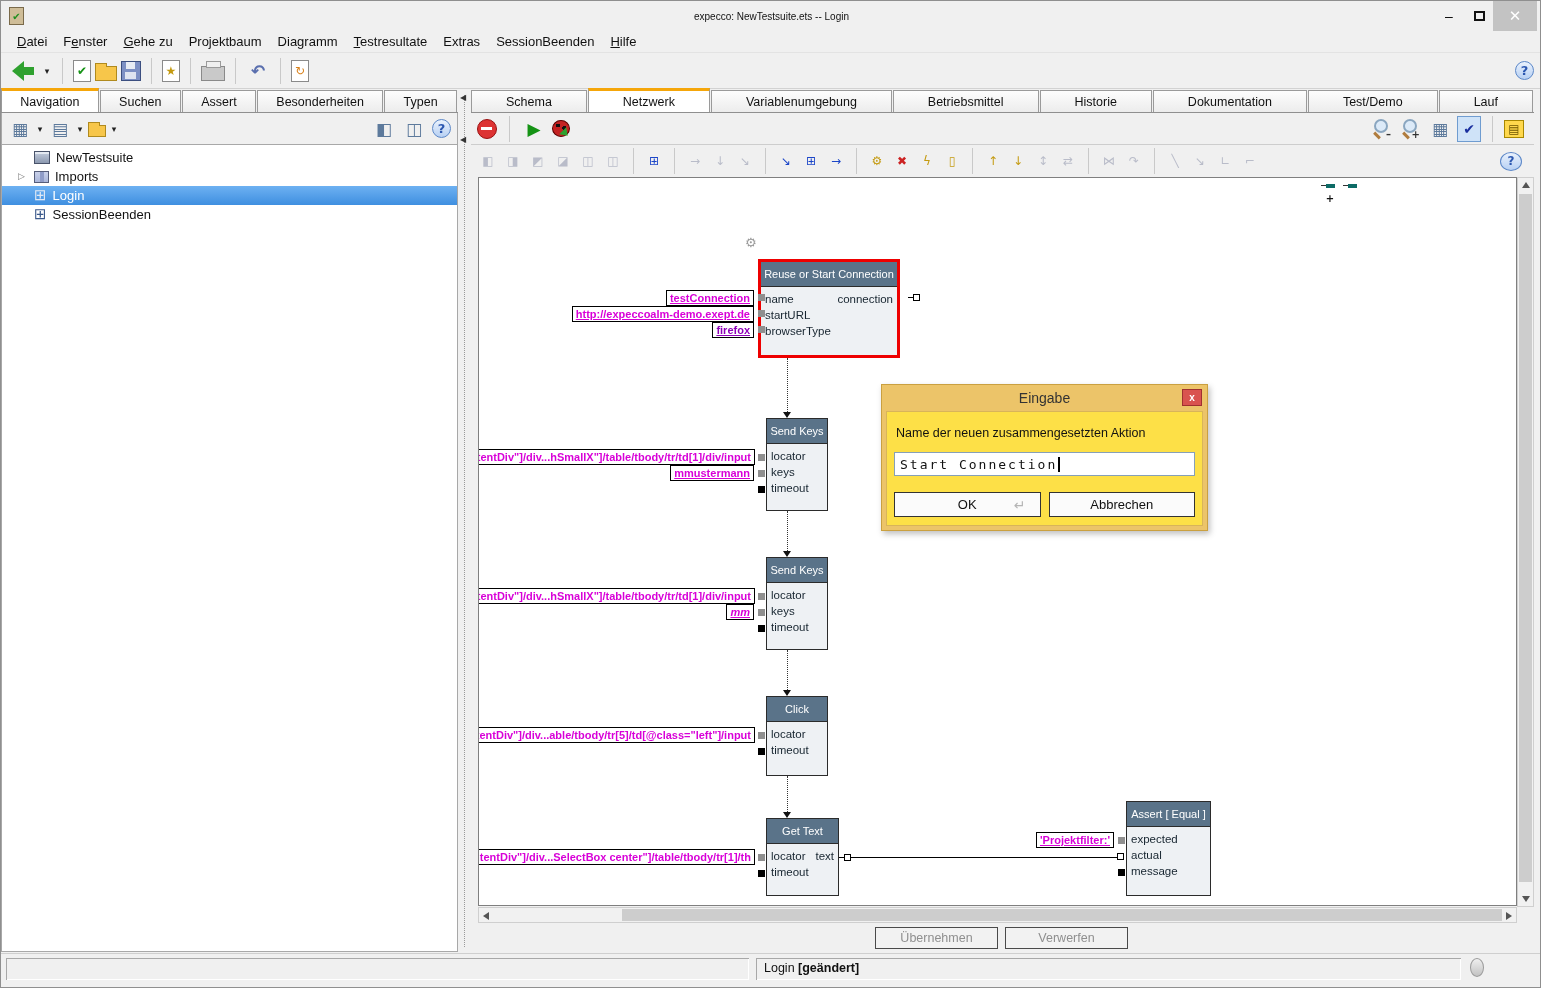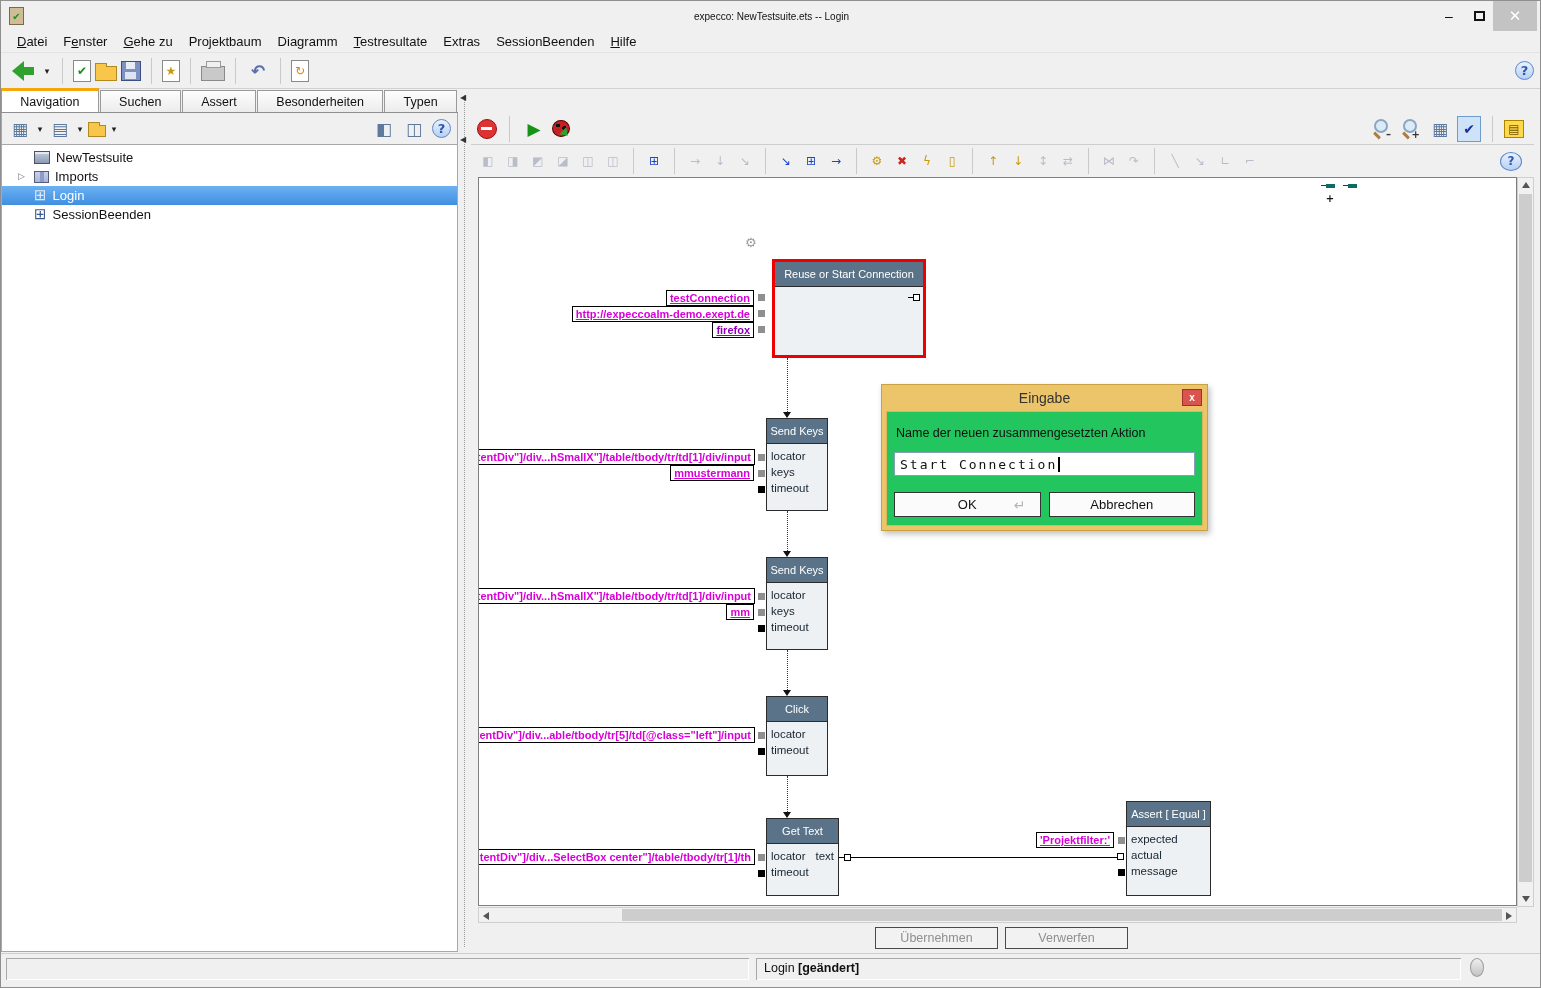--- a/index.html
+++ b/index.html
@@ -127,21 +127,21 @@
   .status-text{font-size:12.5px;color:#111;padding:3px 0 0 8px;white-space:nowrap;}
   .status-orb{position:absolute;left:1469px;top:957px;width:14px;height:19px;border-radius:50%;
     border:1px solid #9a9a9a;background:linear-gradient(#efefef,#c2c2c2);}
   
   .dialog{position:absolute;left:402px;top:206px;width:327px;height:147px;background:#ecc469;border:1px solid #caa040;
     box-shadow:2px 3px 6px rgba(0,0,0,0.25);}
   .dlg-titlebar{height:26px;display:flex;align-items:center;position:relative;}
   .dlg-title{width:100%;text-align:center;font-size:14px;color:#333;}
   .dlg-close{position:absolute;right:5px;top:4px;width:20px;height:17px;background:#d9534f;border:1px solid #a03030;
     color:#fff;font:bold 10px "Liberation Sans",sans-serif;display:flex;align-items:center;justify-content:center;}
-  .dlg-body{position:absolute;left:4px;right:4px;top:26px;bottom:4px;background:#22c55e;border:1px solid #d8b45a;padding:10px 7px 0;}
+  .dlg-body{position:absolute;left:4px;right:4px;top:26px;bottom:4px;background:#fde047;border:1px solid #d8b45a;padding:10px 7px 0;}
   .dlg-label{font-size:12.5px;color:#111;margin:4px 0 12px 2px;}
   .dlg-input{height:24px;border:1px solid #86a0b8;background:#fff;display:flex;align-items:center;padding:0 5px;
     font:13px "DejaVu Sans Mono","Liberation Mono",monospace;letter-spacing:2px;color:#111;}
   .caret{display:inline-block;width:1.5px;height:15px;background:#000;margin-left:1px;}
   .dlg-buttons{display:flex;gap:8px;margin-top:16px;}
   .dlg-btn{flex:1;height:25px;background:#fbfbfb;border:1px solid #333;font-size:13px;color:#111;
     display:flex;align-items:center;justify-content:center;position:relative;font-family:"Liberation Sans",sans-serif;}
   .ret{position:absolute;right:14px;color:#b5b5b5;font-size:14px;}
 </style>
 </head>
@@ -233,20 +233,30 @@
       <span class="t-grid">⊞</span>
       <span class="lbl">SessionBeenden</span>
     </div>
   </div>
 
   <div class="splitter">
     <span class="split-arrow" style="top:4px;">◀</span>
     <span class="split-arrow" style="top:46px;">◀</span>
   </div>
 
+  <div class="tabrow rp-tabs">
+      <span class="tab">Schema</span>
+      <span class="tab active">Netzwerk</span>
+      <span class="tab">Variablenumgebung</span>
+      <span class="tab">Betriebsmittel</span>
+      <span class="tab">Historie</span>
+      <span class="tab">Dokumentation</span>
+      <span class="tab">Test/Demo</span>
+      <span class="tab">Lauf</span>
+    </div>
   <div class="rp-tb1">
     <span style="display:flex;align-items:center;gap:6px;">
         <span class="tbtn ic-noentry"></span>
         <span class="vsep"></span>
         <span class="tbtn g-green big">▶</span>
         <span class="tbtn ic-bug"></span>
       </span>
     <span style="flex:1"></span>
     <span style="display:flex;align-items:center;gap:5px;margin-right:4px;">
         <span class="tbtn ic-lens">–</span>
@@ -304,22 +314,34 @@
 
     <div class="cpin" style="left:843px;top:6px;">
       <span class="cpin-bar"></span>
       <span class="cpin-sym">+</span>
     </div>
     <div class="cpin" style="left:865px;top:6px;">
       <span class="cpin-bar"></span>
       <span class="cpin-no"></span>
     </div>
 
-    <div class="node sel" style="left:293px;top:81px;width:154px;height:99px;text-align:right;">
+    <div class="node sel" style="left:279px;top:81px;width:142px;height:99px;text-align:right;">
       <div class="node-title">Reuse or Start Connection</div>
+      <div class="node-body">
+        <div class="prow">
+            <span class="pin-label">name</span>
+            <span class="pin-label">connection</span>
+          </div>
+        <div class="prow">
+            <span class="pin-label">startURL</span>
+          </div>
+        <div class="prow">
+            <span class="pin-label">browserType</span>
+          </div>
+      </div>
     </div>
     <span class="psq gray" style="left:279px;top:116px;"></span>
     <span class="psq gray" style="left:279px;top:132px;"></span>
     <span class="psq gray" style="left:279px;top:148px;"></span>
     <span class="stub-h" style="left:429px;top:119px;width:5px;"></span>
     <span class="psq white" style="left:434px;top:116px;"></span>
     <div class="vbox" style="right:762px;top:112px;">testConnection</div>
     <div class="vbox" style="right:762px;top:128px;">http://expeccoalm-demo.exept.de</div>
     <div class="vbox purple" style="right:762px;top:144px;">firefox</div>
 
@@ -364,21 +386,21 @@
             <span class="pin-label">timeout</span>
           </div>
       </div>
     </div>
     <span class="psq gray" style="left:279px;top:415px;"></span>
     <span class="psq gray" style="left:279px;top:431px;"></span>
     <span class="psq black" style="left:279px;top:447px;"></span>
     <div class="vbox clip" style="top:410px;">
         <span>ntentDiv"]/div...hSmallX"]/table/tbody/tr/td[1]/div/input</span>
       </div>
-    <div class="vbox" style="right:762px;top:426px;">mm</div>
+    <div class="vbox" style="right:762px;top:426px;font-style:italic;">mm</div>
 
     <span class="conn-v" style="left:308px;top:472px;height:40px;"></span>
     <span class="arr-down" style="left:304px;top:512px;"></span>
 
     <div class="node" style="left:287px;top:518px;width:62px;height:80px;">
       <div class="node-title">Click</div>
       <div class="node-body">
         <div class="prow">
             <span class="pin-label">locator</span>
           </div>

